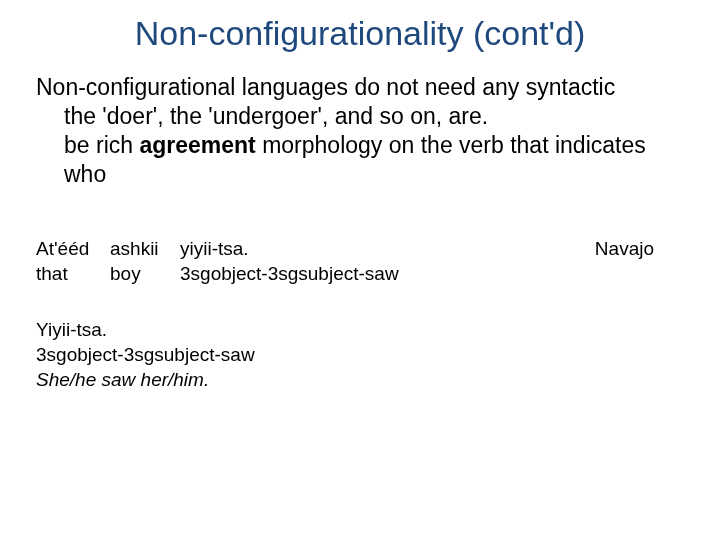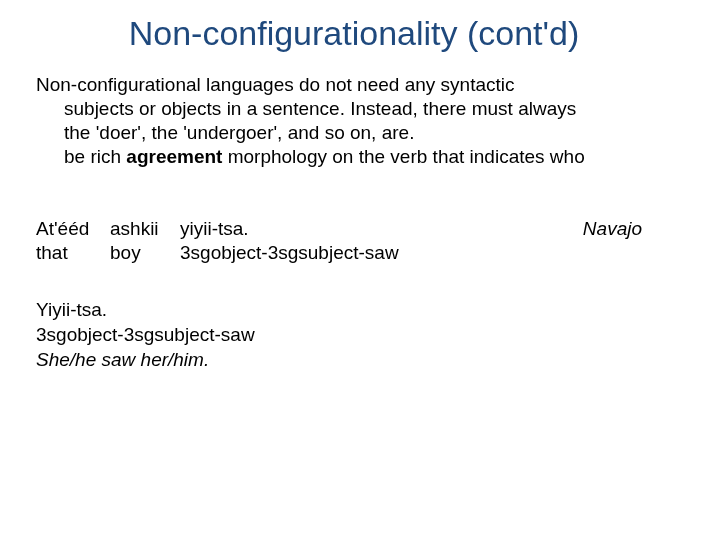--- a/index.html
+++ b/index.html
@@ -7,35 +7,35 @@
     padding: 0;
     width: 720px;
     height: 540px;
     background: #ffffff;
     font-family: Arial, Helvetica, sans-serif;
     color: #000000;
     position: relative;
     overflow: hidden;
   }
   .slide {
-    padding: 14px 48px 24px 36px;
+    padding: 14px 36px 24px 36px;
     box-sizing: border-box;
     width: 100%;
     height: 100%;
     border-radius: 30px;
   }
   .title {
     color: #1f497d;
     font-size: 34px;
     font-weight: 400;
     text-align: center;
     margin: 0 0 20px 0;
   }
   .body-text {
-    font-size: 19px;
+    font-size: 23px;
     line-height: 1.26;
     margin: 0 0 34px 0;
     padding-left: 0;
   }
   .body-text .first {
     display: block;
   }
   .body-text .hang {
     display: block;
     padding-left: 28px;
@@ -48,21 +48,20 @@
   .example-row {
     display: flex;
     justify-content: space-between;
     align-items: flex-start;
     margin-top: 48px;
   }
   .gloss-col {
     flex: 1;
   }
   .lang-label {
-    font-style: italic;
     padding-right: 30px;
     text-align: right;
   }
   .italic {
     font-style: italic;
   }
   .bold {
     font-weight: bold;
   }
   .gloss-line {
@@ -74,21 +73,20 @@
 </style>
 </head>
 <body>
 
 <div class="slide">
 
   <h1 class="title">Non-configurationality (cont'd)</h1>
 
   <div class="body-text">
     <span class="first">Non-configurational languages do not need any syntactic</span>
-    <span class="hang">subjects or objects in a sentence. Instead, there must always</span>
     <span class="hang">the 'doer', the 'undergoer', and so on, are.</span>
     <span class="hang">
       <span>be rich </span><span class="bold">agreement</span><span> morphology on the verb that indicates who</span>
     </span>
   </div>
 
   <div class="example-block">
     <div class="example-row">
       <div class="gloss-col">
         <p class="gloss-line">

